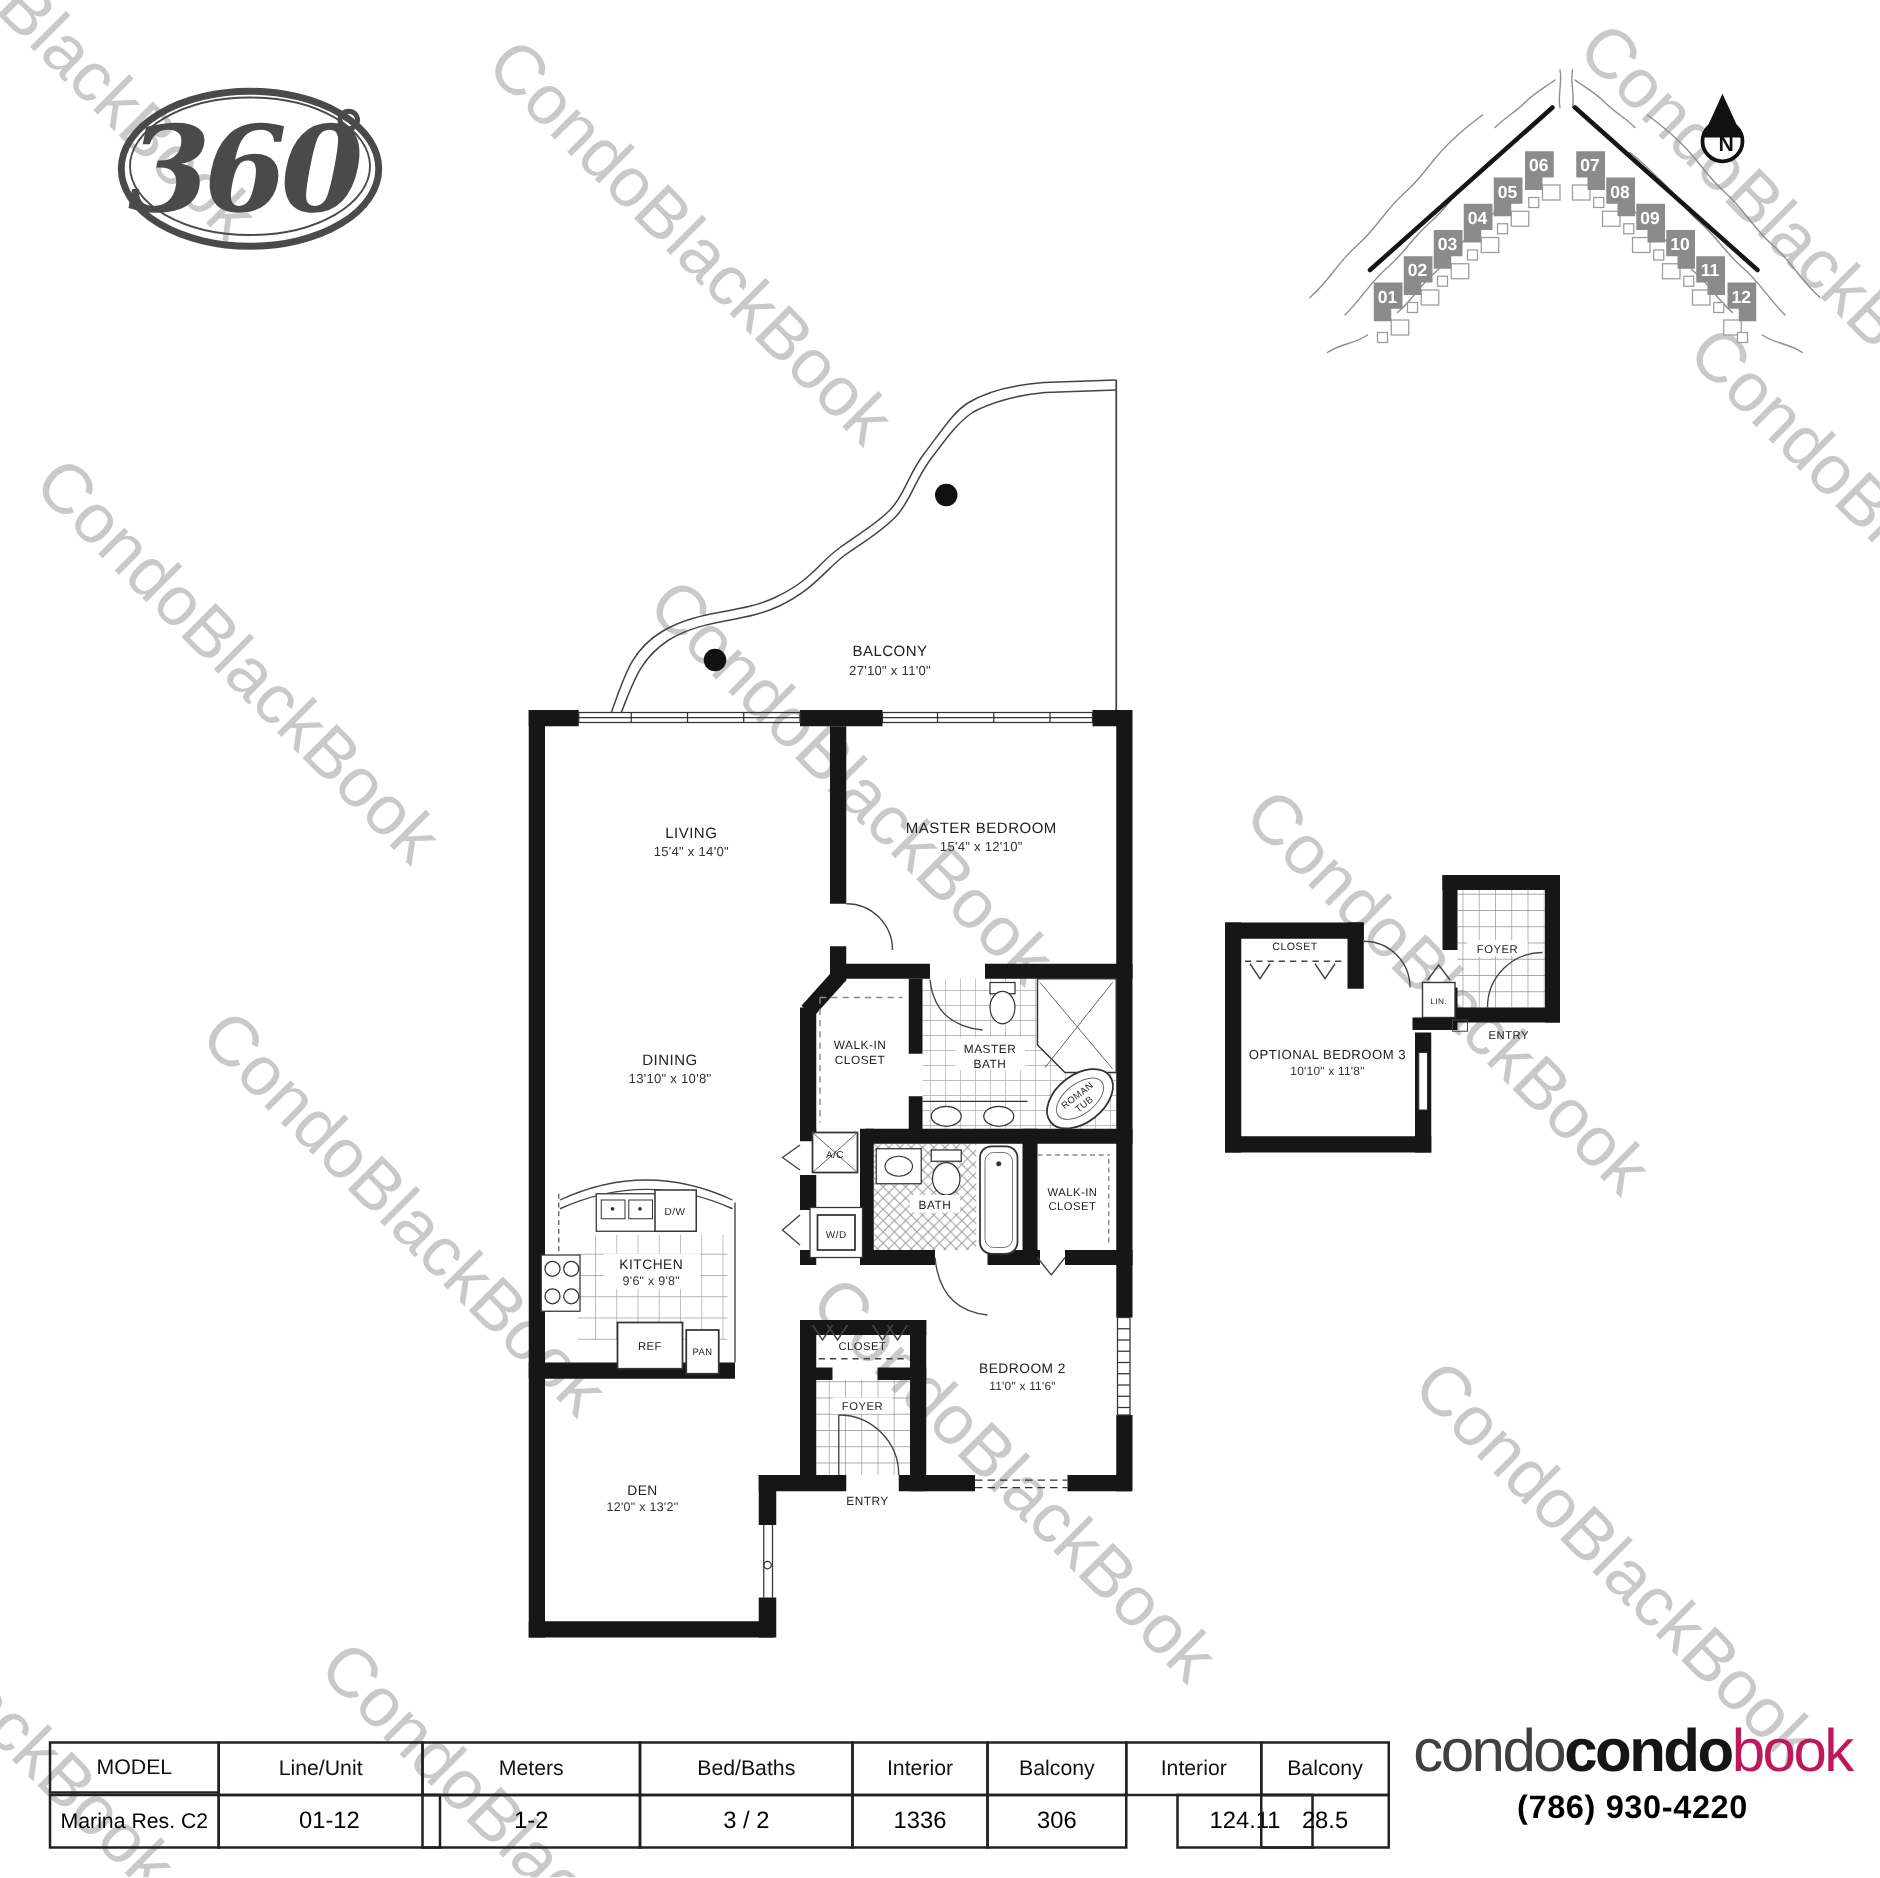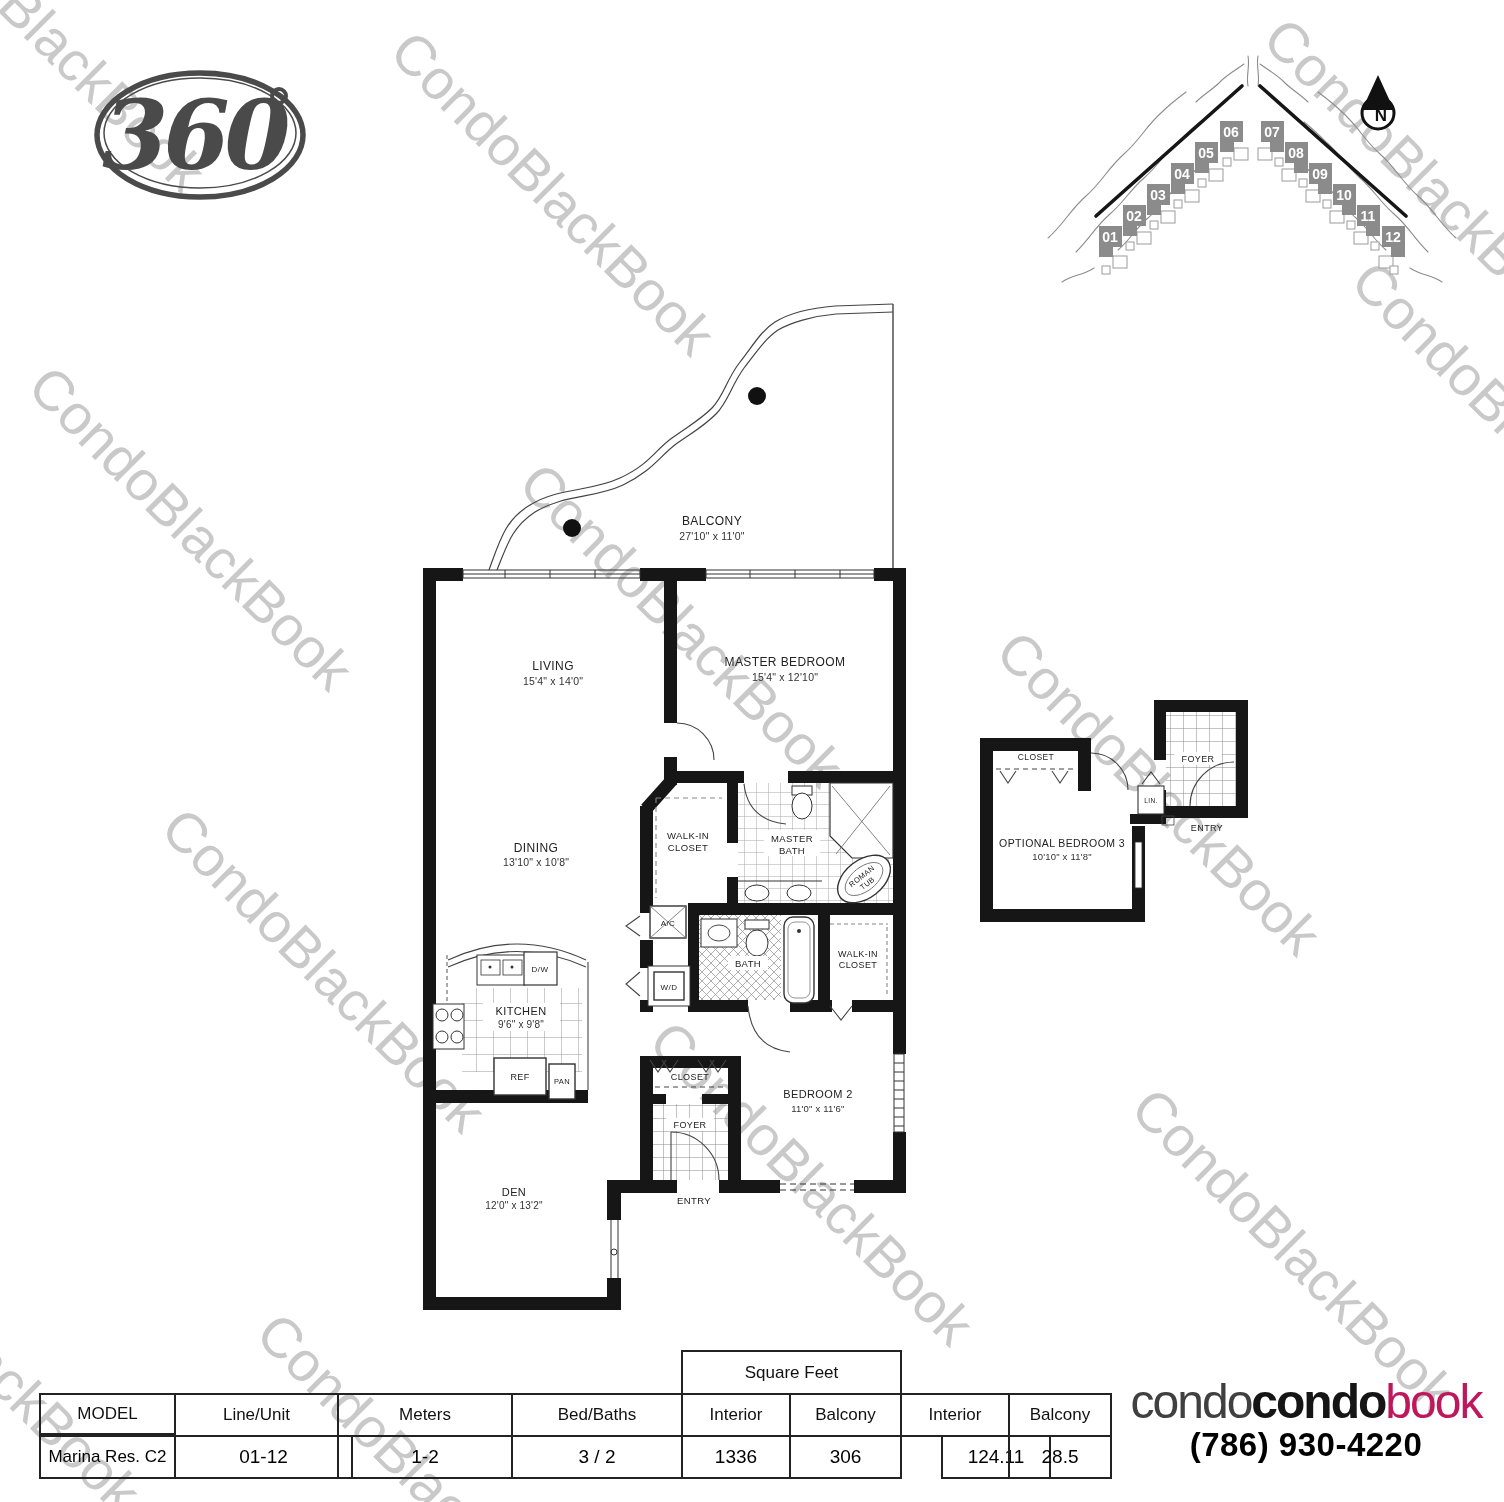--- a/index.html
+++ b/index.html
@@ -19,21 +19,21 @@
   .cell.hdr{font-size:17px;color:#111;font-weight:400;}
   .cell.grp{font-size:17px;color:#111;font-weight:400;}
   .cell.val{font-size:19px;color:#000000;font-weight:400;}
   
   .brand{position:absolute;left:1125px;top:1378px;width:362px;text-align:center;
          font-size:48px;line-height:48px;letter-spacing:-2px;white-space:nowrap;}
   .brand .b1{color:#404040;font-weight:400;}
   .brand .b2{color:#151515;font-weight:700;}
   .brand .b3{color:#be185d;font-weight:400;}
   .phone{position:absolute;left:1125px;top:1429px;width:362px;text-align:center;
-         font-size:33px;line-height:32px;font-weight:700;letter-spacing:.5px;color:#000;}
+         font-size:26px;line-height:32px;font-weight:700;letter-spacing:.5px;color:#000;}
 </style>
 </head>
 <body>
 
 <div class="page">
 
   <div class="wm" style="left:-85px;top:-145px">CondoBlackBook</div>
   <div class="wm" style="left:424px;top:18px">CondoBlackBook</div>
   <div class="wm" style="left:1297px;top:5px">CondoBlackBook</div>
   <div class="wm" style="left:1385px;top:248px">CondoBlackBook</div>
@@ -377,21 +377,20 @@
         <text class="dim" x="1062" y="860" font-size="9.5">10'10" x 11'8"</text>
         <text class="lbl" x="1151" y="803" font-size="6.5">LIN.</text>
         <text class="lbl" x="1198" y="762" font-size="9">FOYER</text>
         <text class="lbl" x="1207" y="831" font-size="9">ENTRY</text>
       </g>
     </g>
   </svg>
 
   <div class="spec">
 
-    <div class="cell grp" style="left:642px;top:0;width:221px;height:45px">Square Feet</div>
 
     <div class="cell hdr" style="left:0;top:43px;width:137px;height:42px">MODEL</div>
     <div class="cell hdr" style="left:135px;top:43px;width:165px;height:44px">Line/Unit</div>
     <div class="cell hdr" style="left:298px;top:43px;width:176px;height:44px">Meters</div>
     <div class="cell hdr" style="left:472px;top:43px;width:172px;height:44px">Bed/Baths</div>
     <div class="cell hdr" style="left:642px;top:43px;width:110px;height:44px">Interior</div>
     <div class="cell hdr" style="left:750px;top:43px;width:113px;height:44px">Balcony</div>
     <div class="cell hdr" style="left:861px;top:43px;width:110px;height:44px">Interior</div>
     <div class="cell hdr" style="left:969px;top:43px;width:104px;height:44px">Balcony</div>
 

